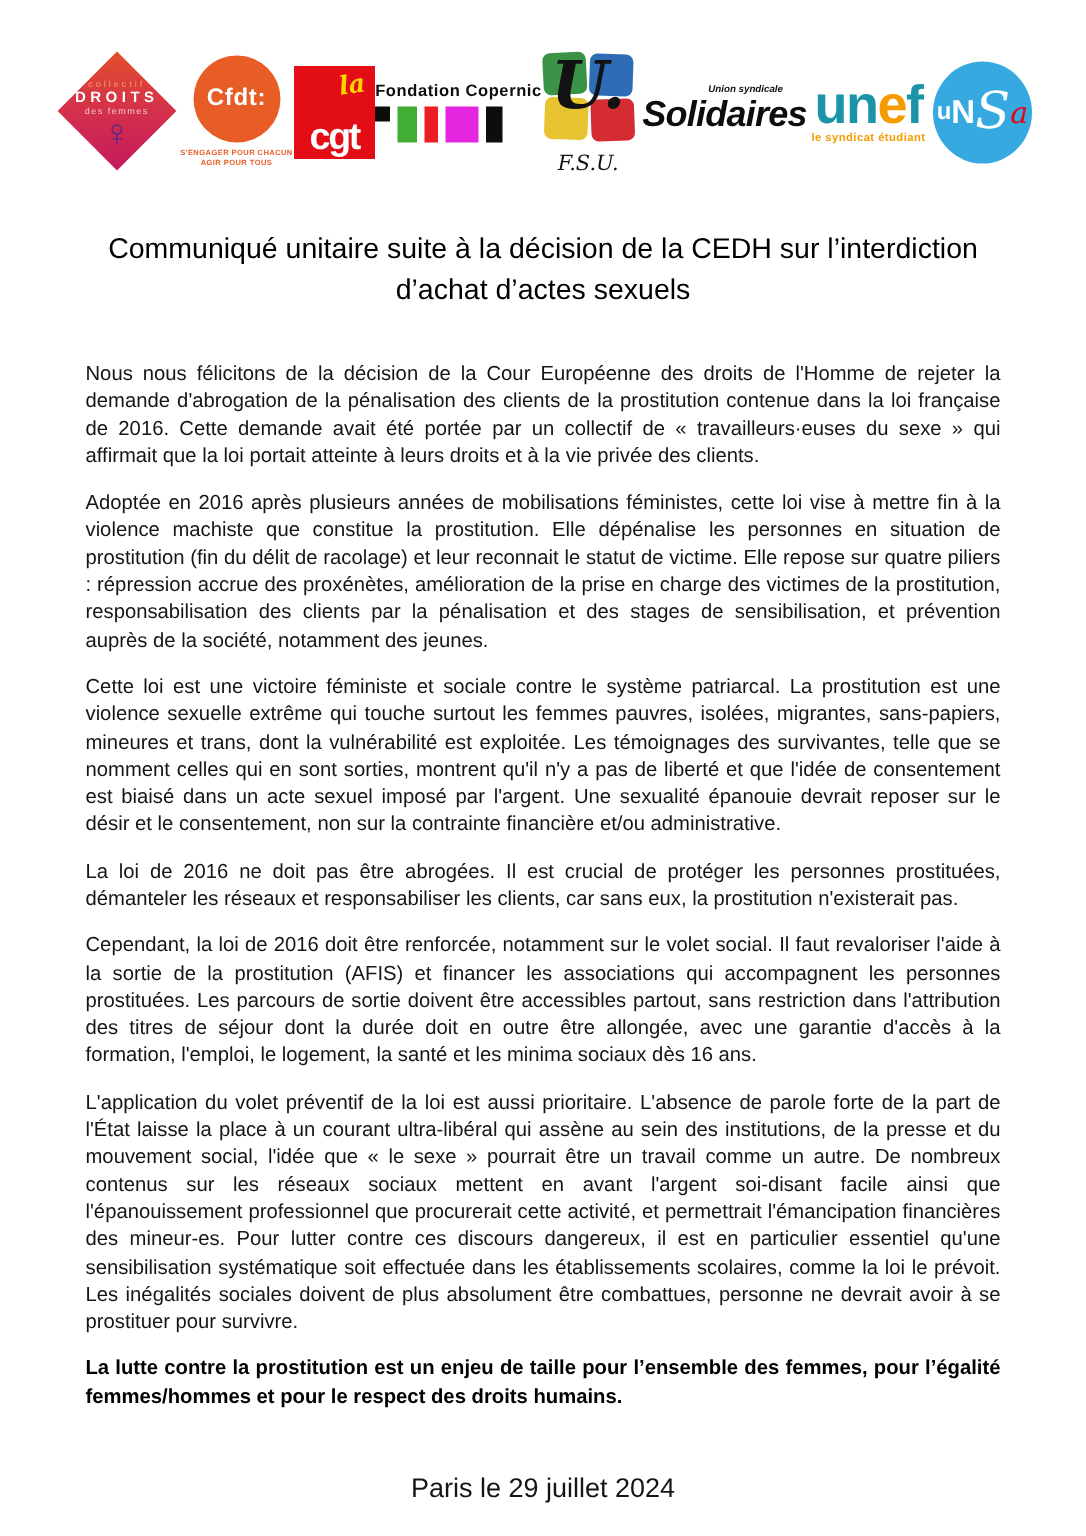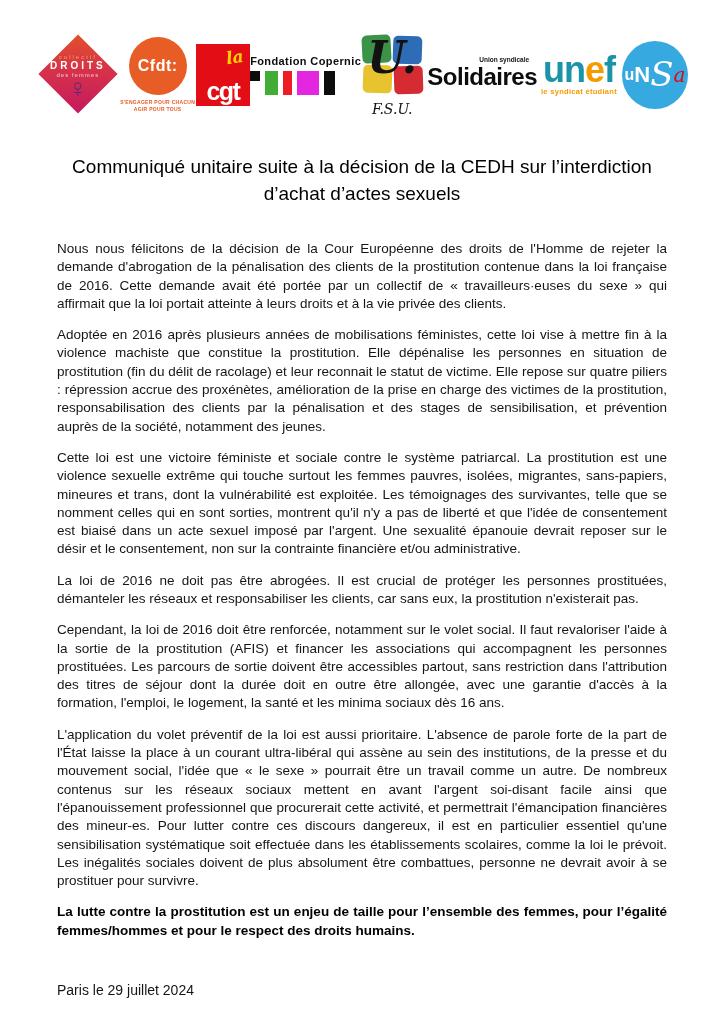--- a/index.html
+++ b/index.html
@@ -79,21 +79,21 @@
     position:absolute; top:-4px; left:0; width:100%; text-align:center;
     font-family:"DejaVu Serif", serif; font-style:italic; font-weight:bold;
     font-size:44px; color:#121212; line-height:1.3; z-index:2;
   }
   .fsu-sub {
     position:absolute; bottom:0; left:0; width:100%; text-align:center;
     font-family:"DejaVu Serif", serif; font-style:italic; font-size:14px; color:#121212;
   }
 
   
-  .logo-solidaires { width:108px; align-items:center; }
+  .logo-solidaires { width:108px; align-items:flex-start;font-style:italic; }
   .sol-small { font-size:6.5px; font-weight:bold; color:#111; text-align:center;
     line-height:1.2; padding-left:44px; }
   .sol-word { font-size:24px; font-weight:900; color:#0d0d0d; letter-spacing:-0.5px; line-height:1.05; }
   .sol-line { height:4px; background:#e6007e; margin-top:1px; }
 
   
   .logo-unef { width:88px; }
   .unef-word { font-size:36px; font-weight:900; line-height:0.9; letter-spacing:-1px; }
   .unef-teal { color:#1b93a8; }
   .unef-orange { color:#f59b00; }
@@ -117,21 +117,21 @@
   
   .doc-body { margin-top:32px; }
   .doc-body p {
     font-size:13.5px; line-height:18.3px; text-align:justify;
     color:#151515; margin-top:13px;
   }
   .doc-body p:first-child { margin-top:0; }
   .doc-body p.closing { font-weight:bold; color:#000; }
 
   .doc-date {
-    margin-top:42px; text-align:left; font-size:14px; color:#151515;
+    margin-top:42px; text-align:center; font-size:18px; color:#151515;
   }
 </style>
 </head>
 <body>
 
 <div class="page">
 
   <div class="logo-bar">
 
     <div class="logo logo-cdf">

